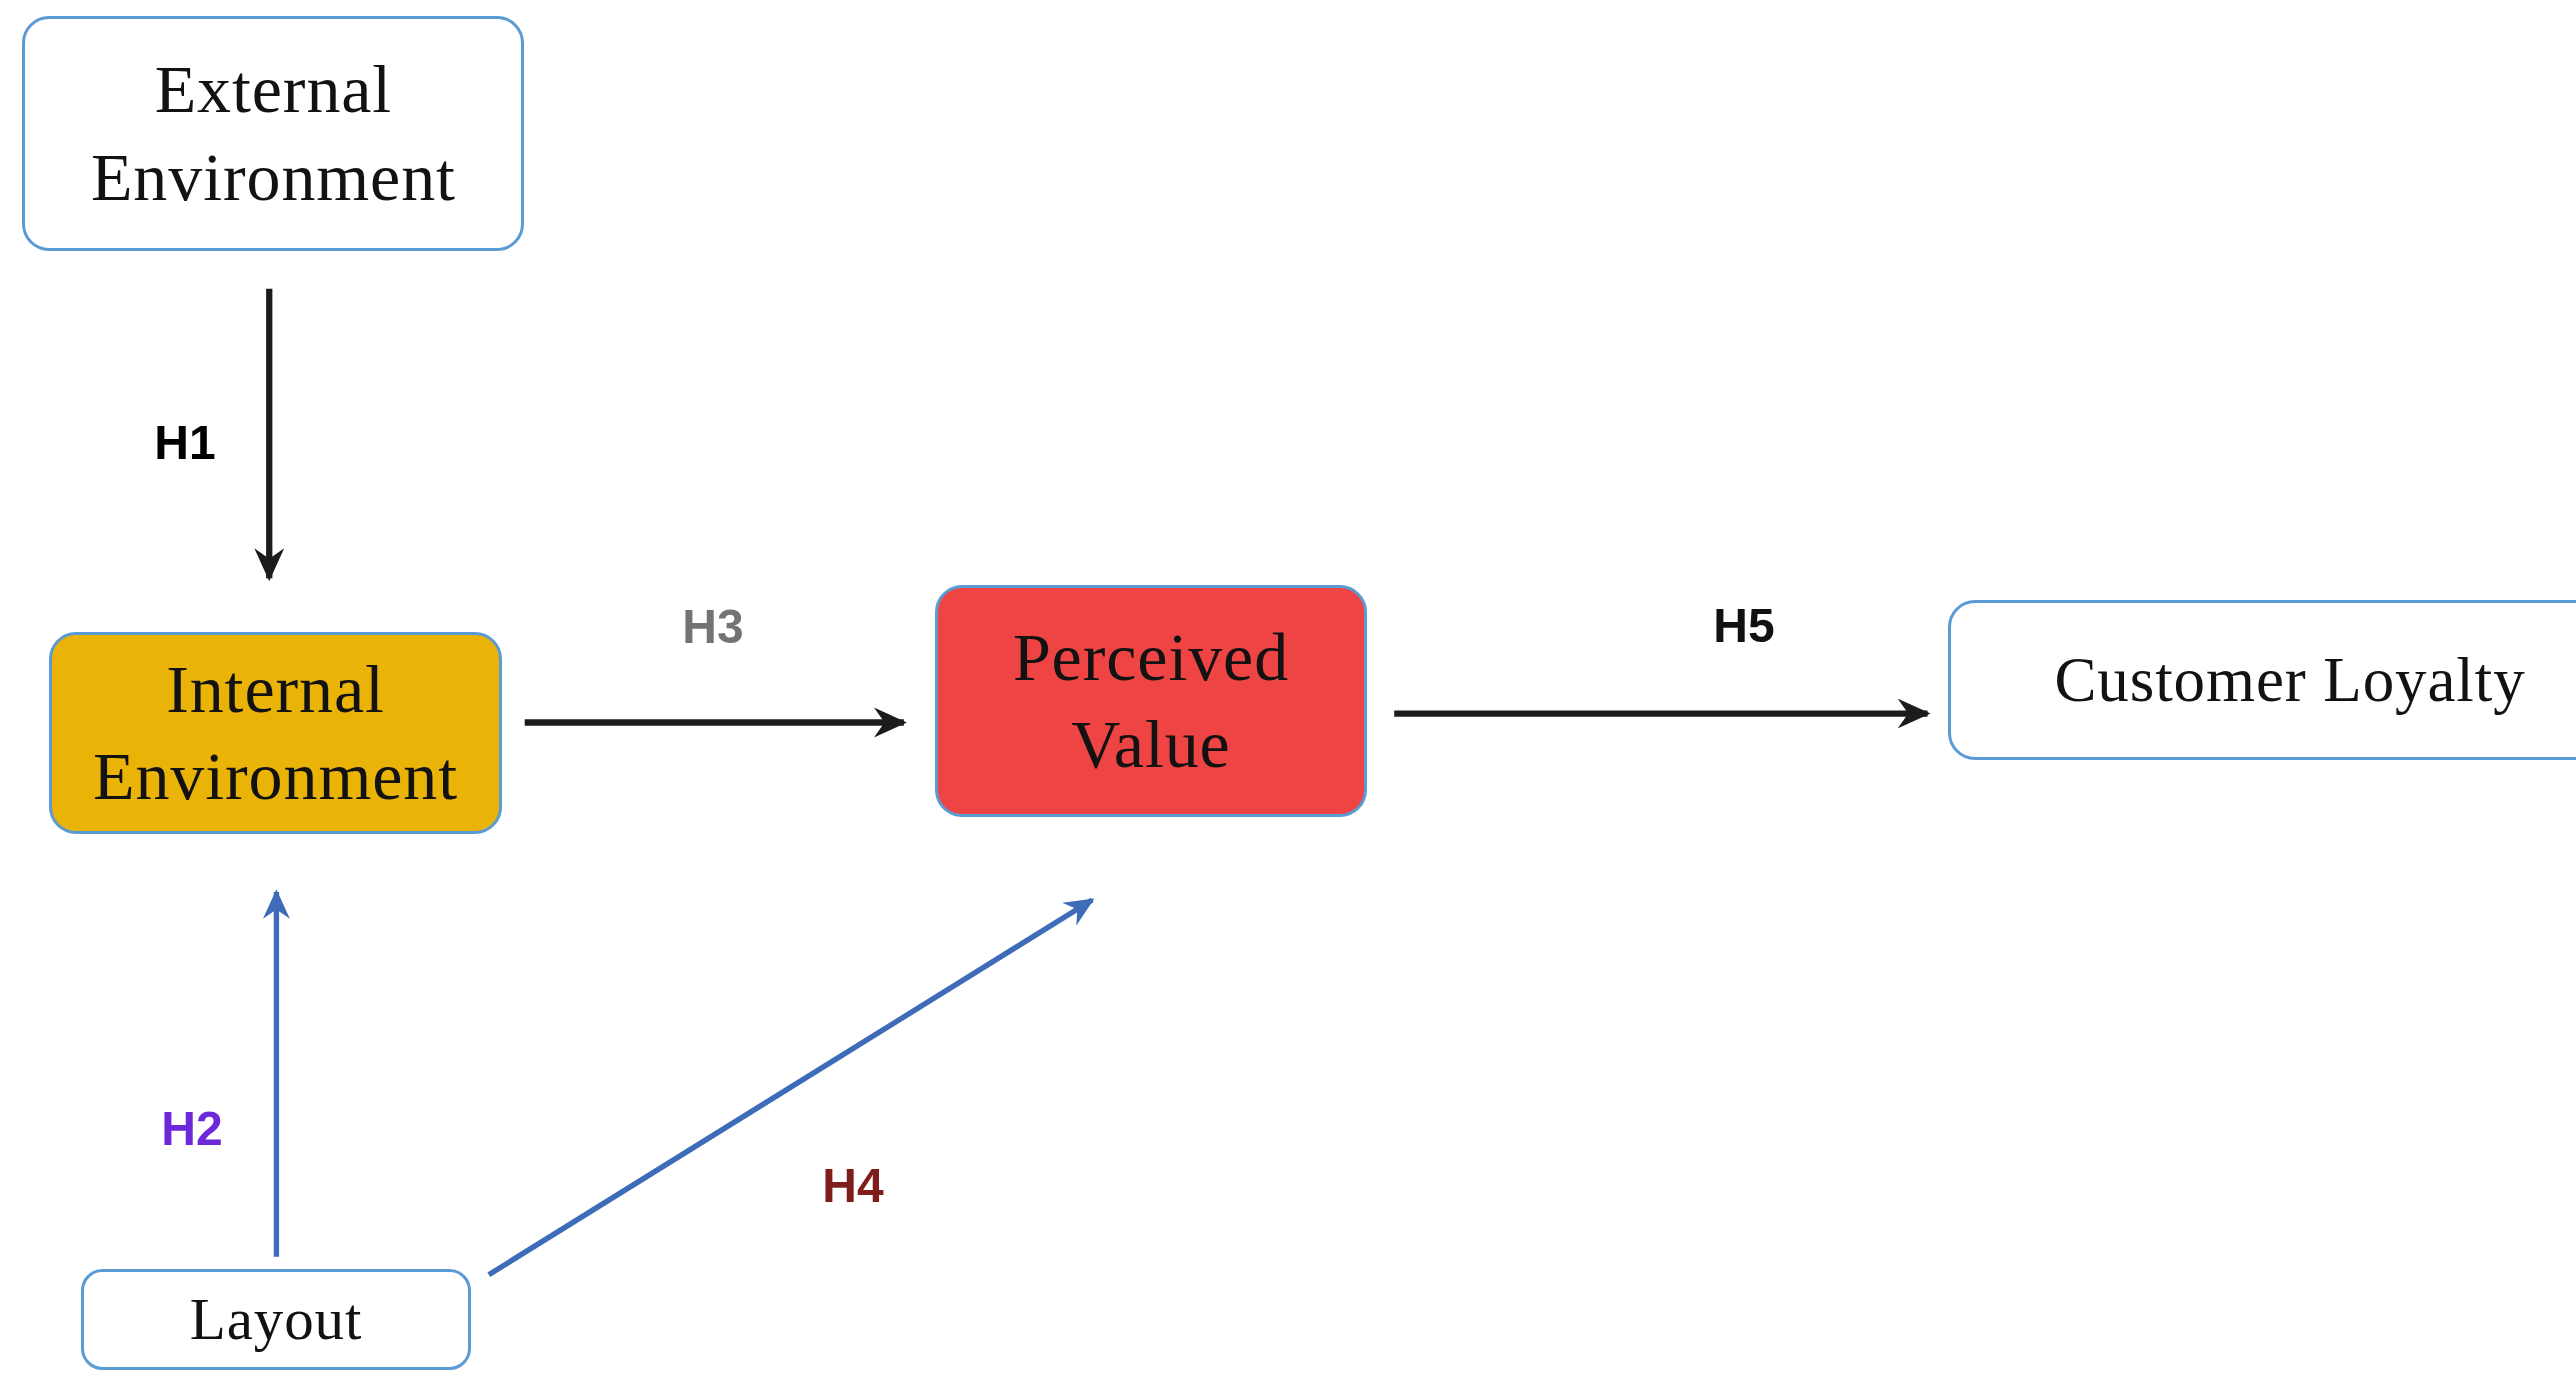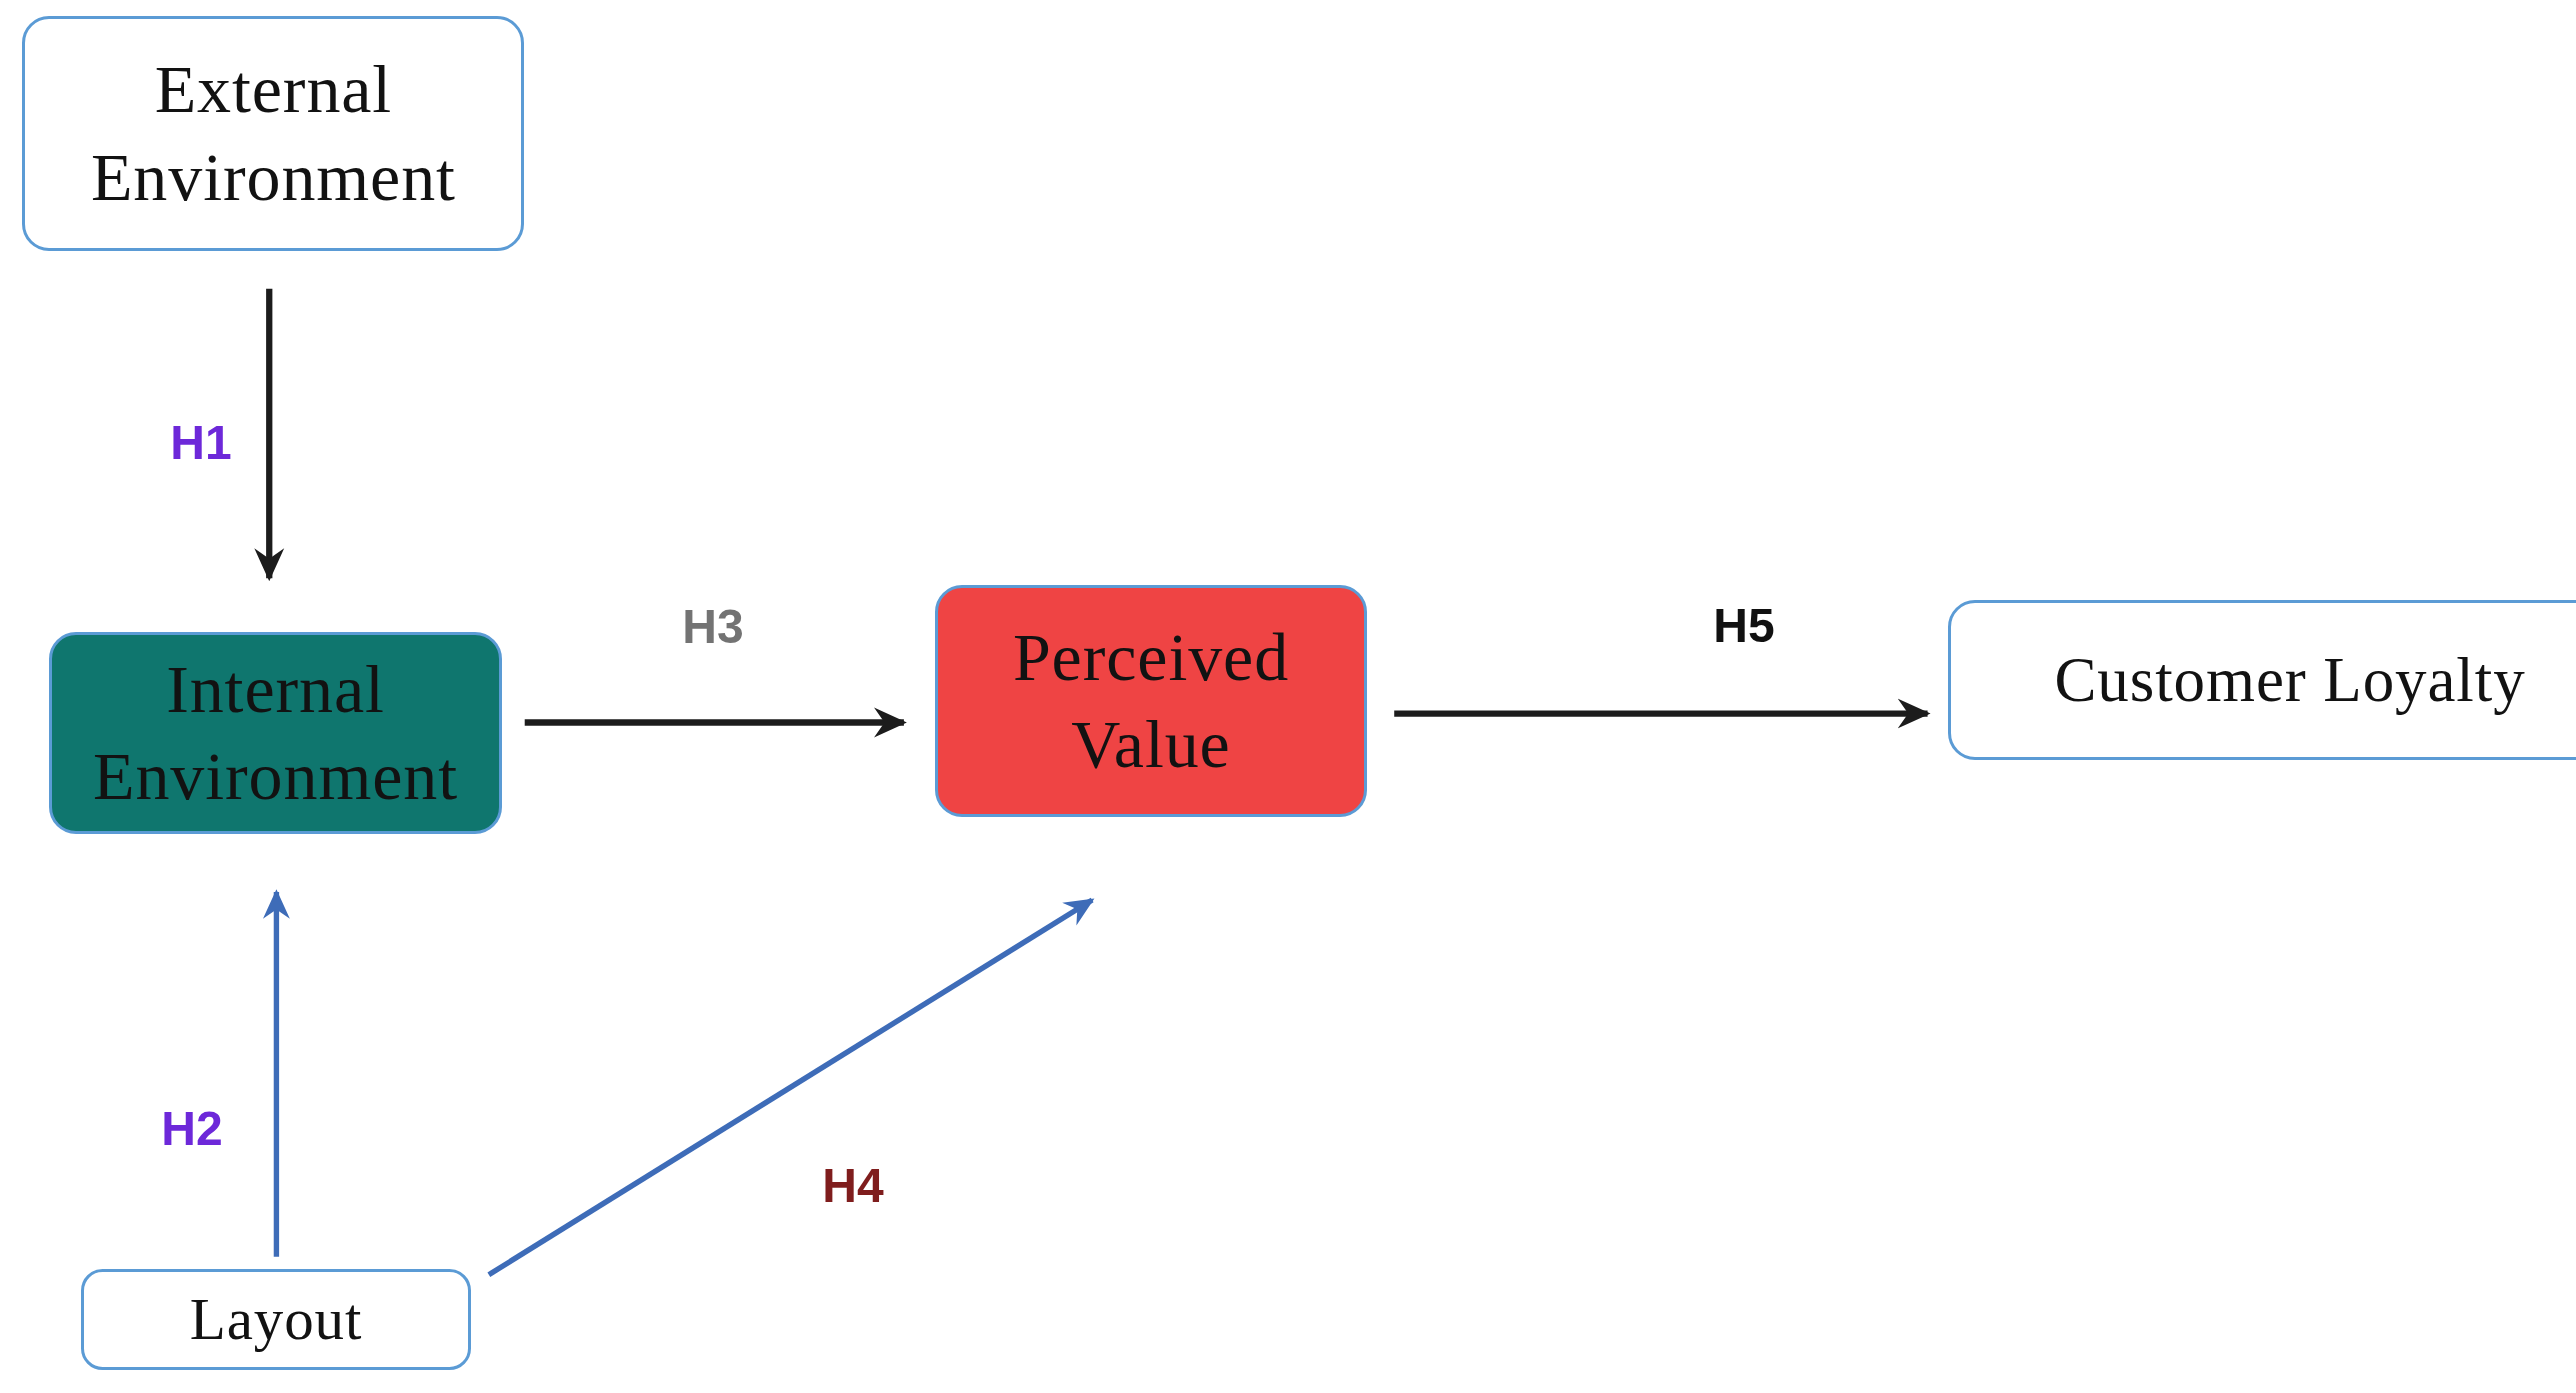--- a/index.html
+++ b/index.html
@@ -88,38 +88,38 @@
     <line x1="545" y1="1422" x2="1218" y2="1004" stroke-width="6" marker-end="url(#head-blue)" stroke="#3e6cb8"></line>
 
     <line x1="1555" y1="796" x2="2150" y2="796" stroke-width="7" marker-end="url(#head-black)" stroke="#1c1c1c"></line>
   </svg>
 
   <div class="node node-big" id="node-external-environment" style="border-color: rgb(91, 155, 213); background: rgb(255, 255, 255); color: rgb(18, 18, 18);">
     <span>External</span>
     <span>Environment</span>
   </div>
 
-  <div class="node node-big" id="node-internal-environment" style="border-color: rgb(91, 155, 213); background: #0f766e; color: rgb(18, 18, 18);">
+  <div class="node node-big" id="node-internal-environment" style="border-color: rgb(91, 155, 213); background: #eab308; color: rgb(18, 18, 18);">
     <span>Internal</span>
     <span>Environment</span>
   </div>
 
   <div class="node node-big" id="node-perceived-value" style="border-color: rgb(91, 155, 213); background: #ef4444; color: rgb(18, 18, 18);">
     <span>Perceived</span>
     <span>Value</span>
   </div>
 
   <div class="node node-mid" id="node-customer-loyalty" style="border-color: rgb(91, 155, 213); background: rgb(255, 255, 255); color: rgb(18, 18, 18);">
     <span>Customer Loyalty</span>
   </div>
 
   <div class="node node-small" id="node-layout" style="border-color: rgb(91, 155, 213); background: rgb(255, 255, 255); color: rgb(18, 18, 18);">
     <span>Layout</span>
   </div>
 
-  <div class="edge-label" id="label-h1" style="color: #6d28d9; margin-left: 16px;">H1</div>
+  <div class="edge-label" id="label-h1" style="color: #000000;">H1</div>
   <div class="edge-label" id="label-h2" style="color: #6d28d9;">H2</div>
   <div class="edge-label" id="label-h3" style="color: #737373;">H3</div>
   <div class="edge-label" id="label-h4" style="color: #7f1d1d;">H4</div>
   <div class="edge-label" id="label-h5" style="color: rgb(17, 17, 17);">H5</div>
 
 </div>
 
 
 </body></html>

